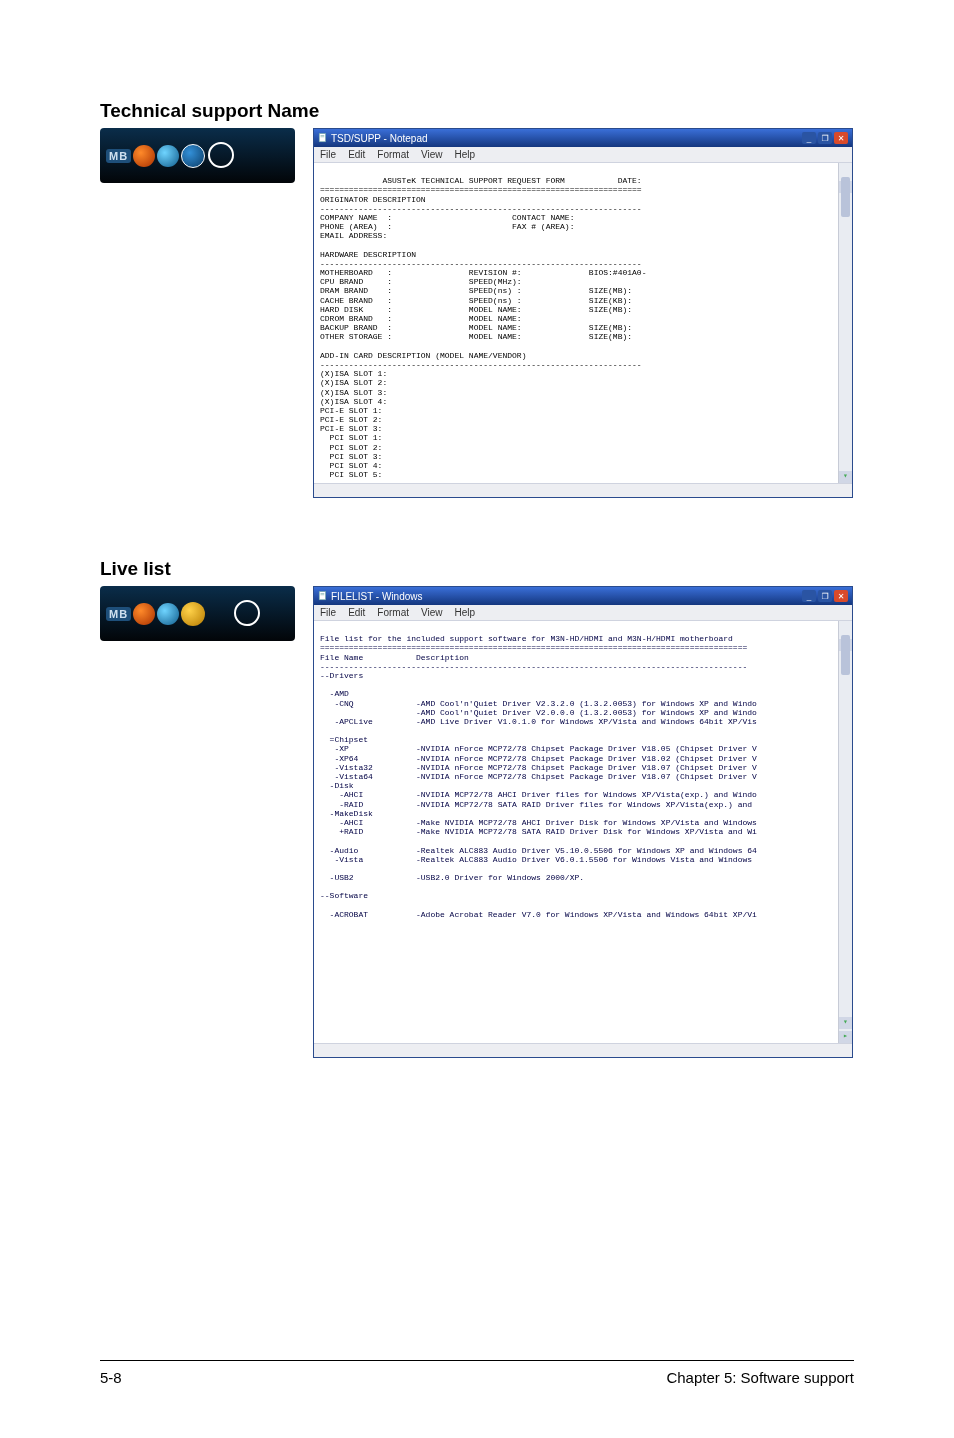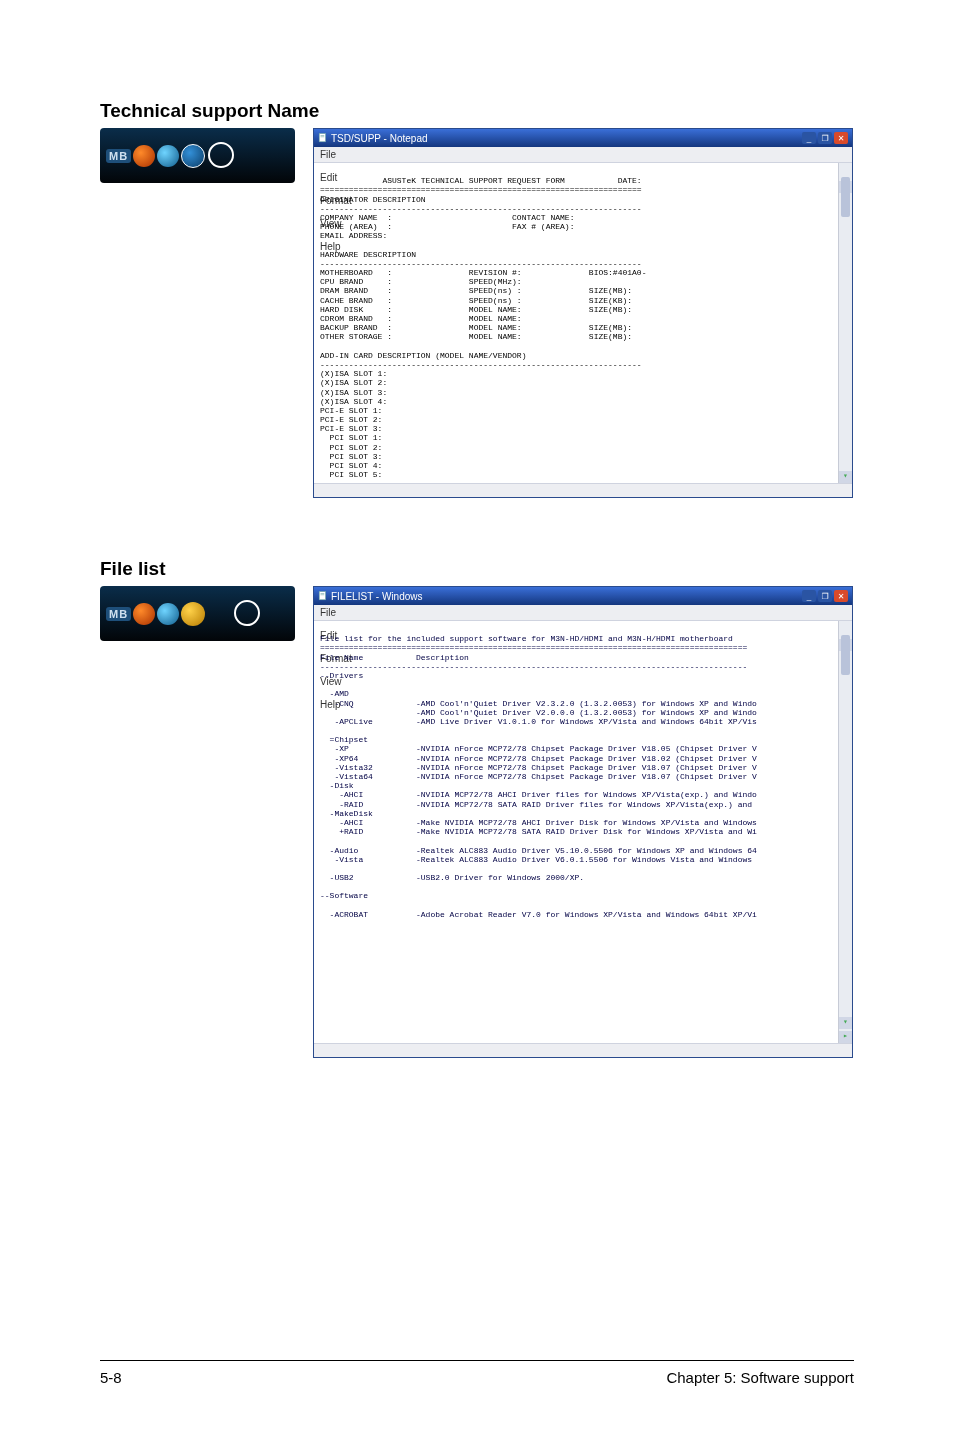--- a/index.html
+++ b/index.html
@@ -19,21 +19,21 @@
   .circle-white { position:absolute; width:26px; height:26px; border:2px solid #fff; border-radius:50%; }
   .window { width: 540px; border: 1px solid #2a4b8d; background:#fff; }
   .titlebar { height:18px; background:linear-gradient(#3a6fd8,#14367e); display:flex; align-items:center; justify-content:space-between; padding:0 4px; }
   .titlebar .t { color:#fff; font-size:10px; font-family: Tahoma, sans-serif; display:flex; align-items:center; gap:3px;}
   .titlebar .t svg { width:10px; height:10px; }
   .winbtns { display:flex; gap:2px; }
   .winbtn { width:14px; height:12px; border-radius:2px; display:flex; align-items:center; justify-content:center; font-size:8px; color:#fff; }
   .bmin { background:#2a54a3; }
   .bmax { background:#2a54a3; }
   .bcls { background:#d94a2a; }
-  .menubar { height:16px; background:#edeef2; font-size:10px; color:#333; display:flex; gap:12px; padding:2px 6px; border-bottom:1px solid #cfd3df;flex-direction:column;}
+  .menubar { height:16px; background:#edeef2; font-size:10px; color:#333; display:flex; gap:12px; padding:2px 6px; border-bottom:1px solid #cfd3df;}
   .content { padding:4px 6px 4px 6px; font-family: 'Courier New', monospace; font-size:8px; white-space:pre; line-height:1.15; color:#000; overflow:hidden; position:relative; }
   .content.tech { height: 320px; }
   .content.file { height: 422px; }
   .scrollbar { position:absolute; right:0; top:0; bottom:0; width:14px; background:#e9ecf2; border-left:1px solid #c7cbd6; }
   .scroll-up, .scroll-down { height:12px; background:#d1d7e6; font-size:8px; text-align:center; color:#4a5; }
   .scroll-thumb { position:absolute; top:14px; left:2px; right:2px; height:40px; background:#b9c3da; border-radius:2px; }
   .statusbar { height:14px; background:#edeef2; border-top:1px solid #cfd3df; }
   .file-content { color:#004; }
   .footer { position:absolute; bottom:52px; left:100px; right:100px; border-top:1px solid #000; padding-top:8px; display:flex; justify-content:space-between; font-size:15px; }
 </style>
@@ -115,21 +115,21 @@
         <div class="scrollbar">
           <div class="scroll-up">▴</div>
           <div class="scroll-thumb"></div>
           <div class="scroll-down" style="position:absolute;bottom:0;left:0;right:0;">▾</div>
         </div>
       </div>
       <div class="statusbar"></div>
     </div>
   </div>
 
-  <h2>File list</h2>
+  <h2>Live list</h2>
 
   <div class="shot-row">
     <div class="thumb">
       <div class="logo">
         <span class="m">MB</span>
         <span class="o1"></span>
         <span class="o2"></span>
         <span class="o3b"></span>
       </div>
       <span class="circle-white" style="left:134px; top:14px;"></span>

